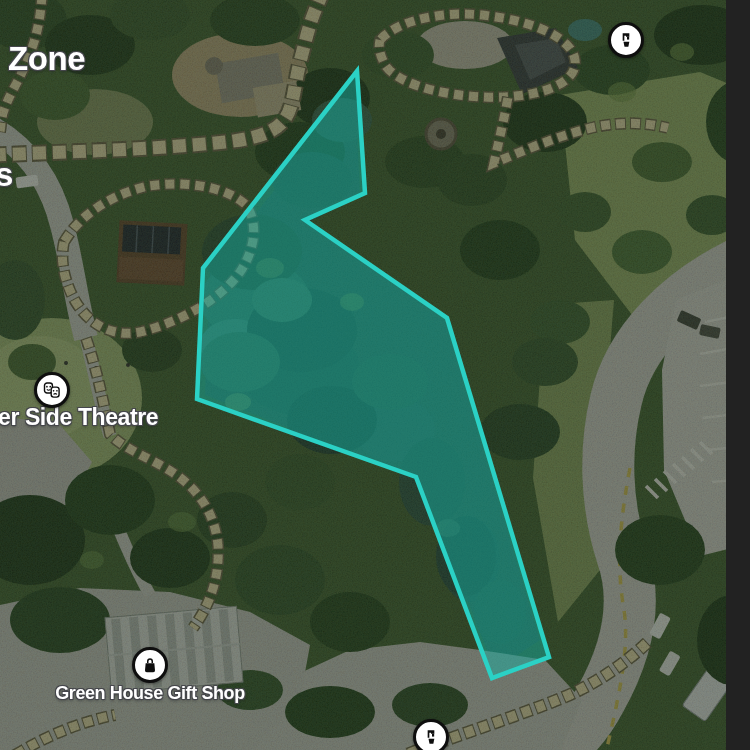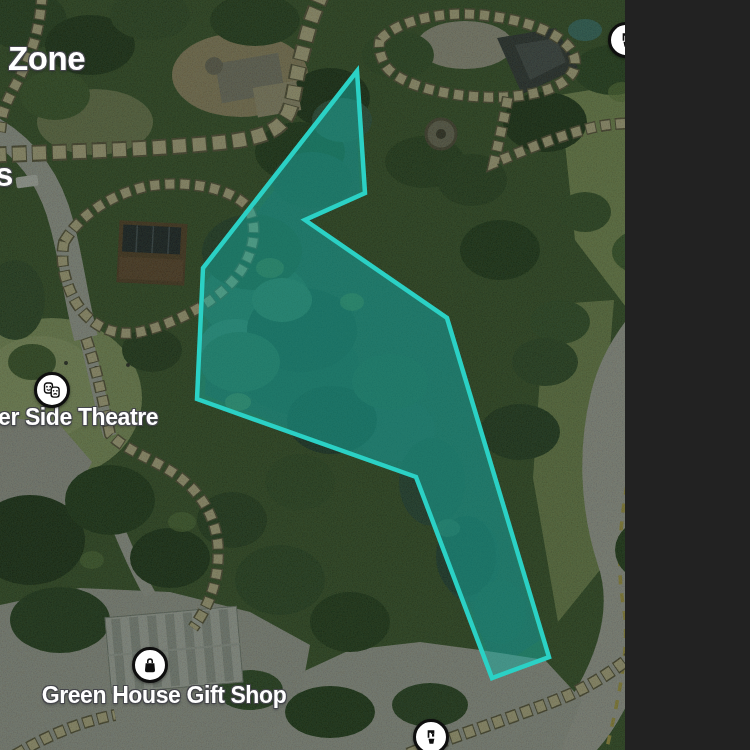--- a/index.html
+++ b/index.html
@@ -1,31 +1,31 @@
 <!DOCTYPE html>
 <html><head>
 <meta charset="utf-8">
 <style>
   html,body{margin:0;padding:0;background:#222;}
   .viewport{
-    position:relative;width:625px;height:750px;overflow:hidden;
+    position:relative;width:726px;height:750px;overflow:hidden;
     background:#4a6239;font-family:"Liberation Sans",sans-serif;
     user-select:none;
   }
   .viewport svg{position:absolute;left:0;top:0;display:block;}
   .map-label{
     position:absolute;color:#fff;font-weight:700;letter-spacing:-0.4px;
     white-space:nowrap;line-height:1;
     text-shadow:-1px -1px 0 #45464b, 1px -1px 0 #45464b, -1px 1px 0 #45464b,
                  1px 1px 0 #45464b, 0 2px 3px rgba(35,36,40,.55);
   }
   .lbl-zone{left:8px;top:42px;font-size:33px;}
   .lbl-fragment{left:-5px;top:158px;font-size:33px;}
   .lbl-theatre{left:-2px;top:406px;font-size:23px;}
-  .lbl-gift{left:164px;top:684px;font-size:23px;transform:translateX(-50%);}
+  .lbl-gift{left:150px;top:684px;font-size:18px;transform:translateX(-50%);}
   .poi{
     position:absolute;width:36px;height:36px;box-sizing:border-box;
     background:#fff;border:3px solid #0e0e0e;border-radius:50%;
     display:flex;align-items:center;justify-content:center;
     box-shadow:0 1px 3px rgba(0,0,0,.45);cursor:pointer;
   }
   .poi svg{position:static;}
   .poi-fountain-n{left:608px;top:22px;}
   .poi-theatre{left:34px;top:372px;}
   .poi-gift{left:132px;top:647px;}

